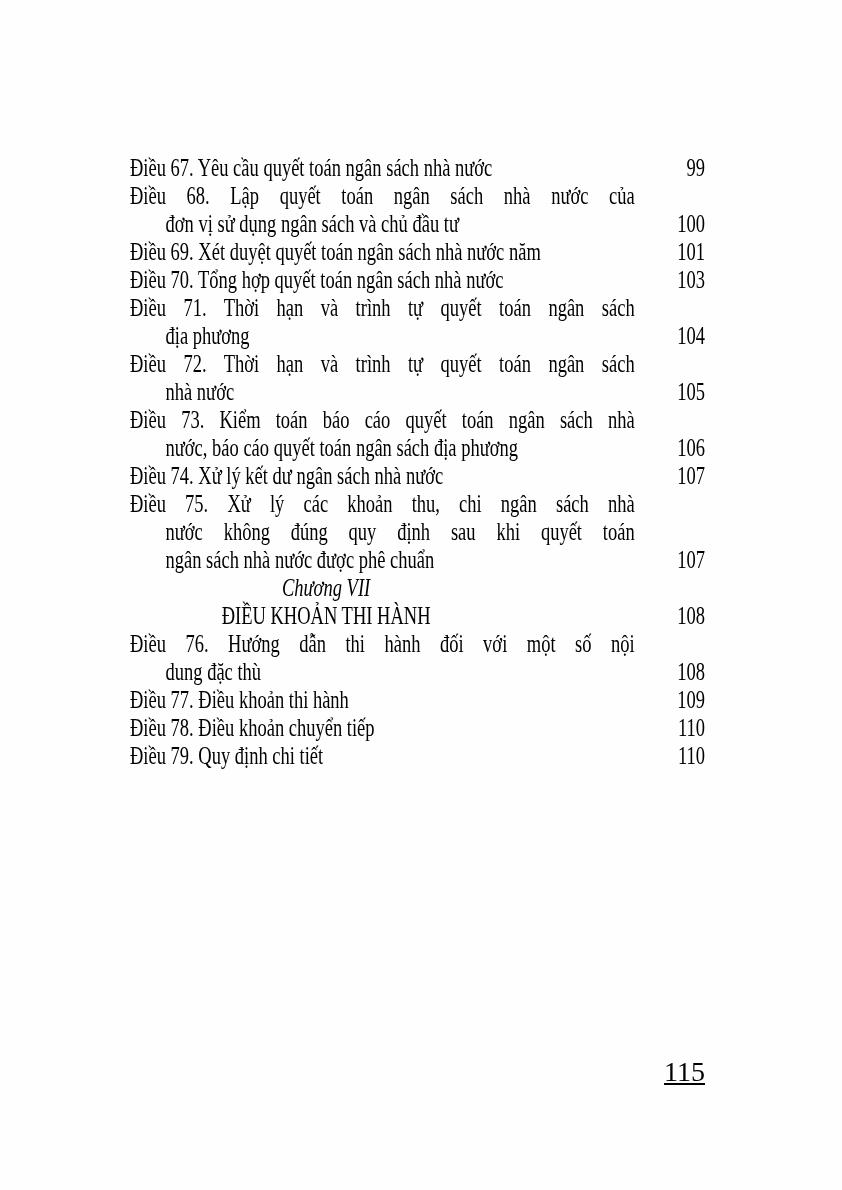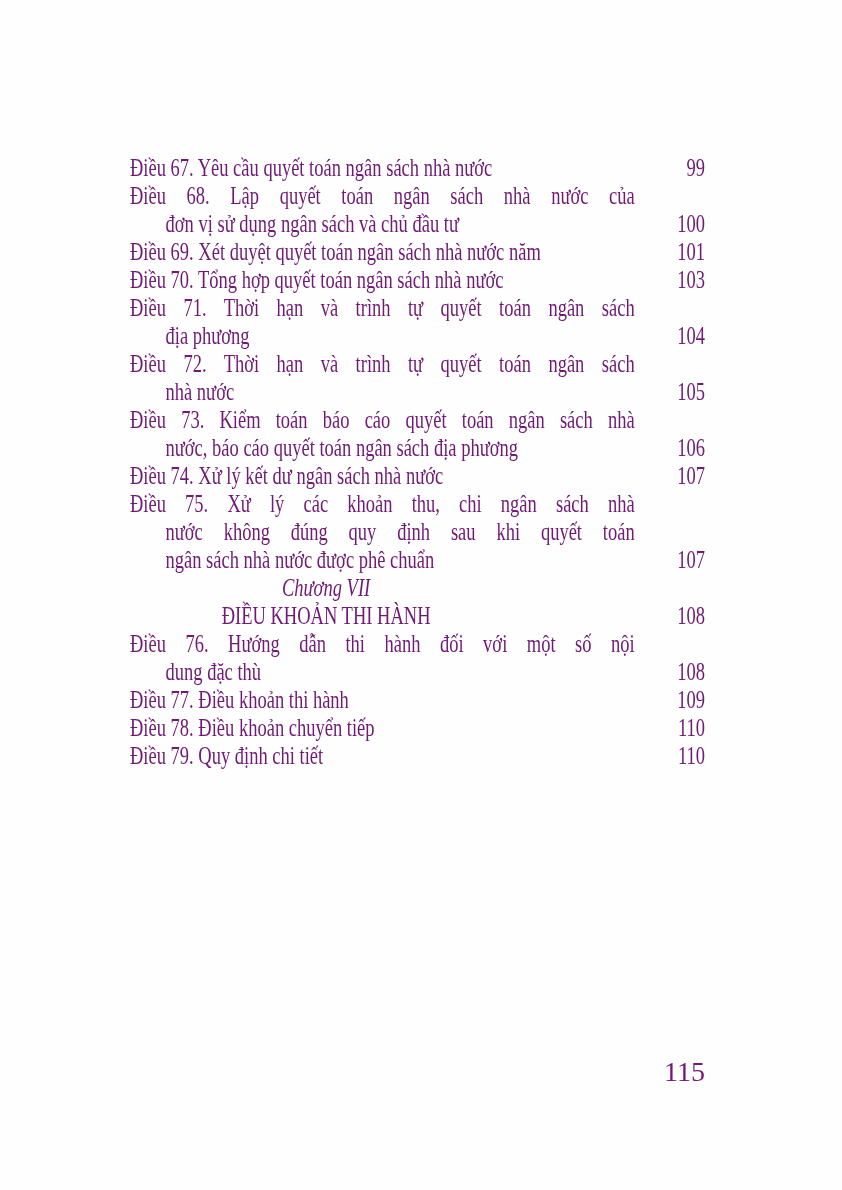--- a/index.html
+++ b/index.html
@@ -5,21 +5,21 @@
   html, body { margin: 0; padding: 0; }
   body {
     width: 842px; height: 1190px;
     background: #f2f2f2;
     font-family: "Liberation Serif", "DejaVu Serif", serif;
   }
   .page {
     position: relative;
     width: 842px; height: 1190px;
     background: #fefefe;
-    color: #701a75;
+    color: #000000;
     overflow: hidden;
   }
   
   .toc {
     position: absolute;
     left: 130px; top: 154px;
     width: 777px;                 
     transform: scaleX(0.74);
     transform-origin: 0 0;
     font-size: 25px;
@@ -42,20 +42,21 @@
     line-height: 28px;
     text-align: right;
   }
   .footer {
     position: absolute;
     left: 130px; top: 1056px;
     width: 575px;
     text-align: right;
     font-size: 28px;
     line-height: 32px;
+    text-decoration: underline;
   }
 </style>
 </head>
 <body>
 
 <div class="page">
 
   <div class="toc">
 
     <div class="entry">

